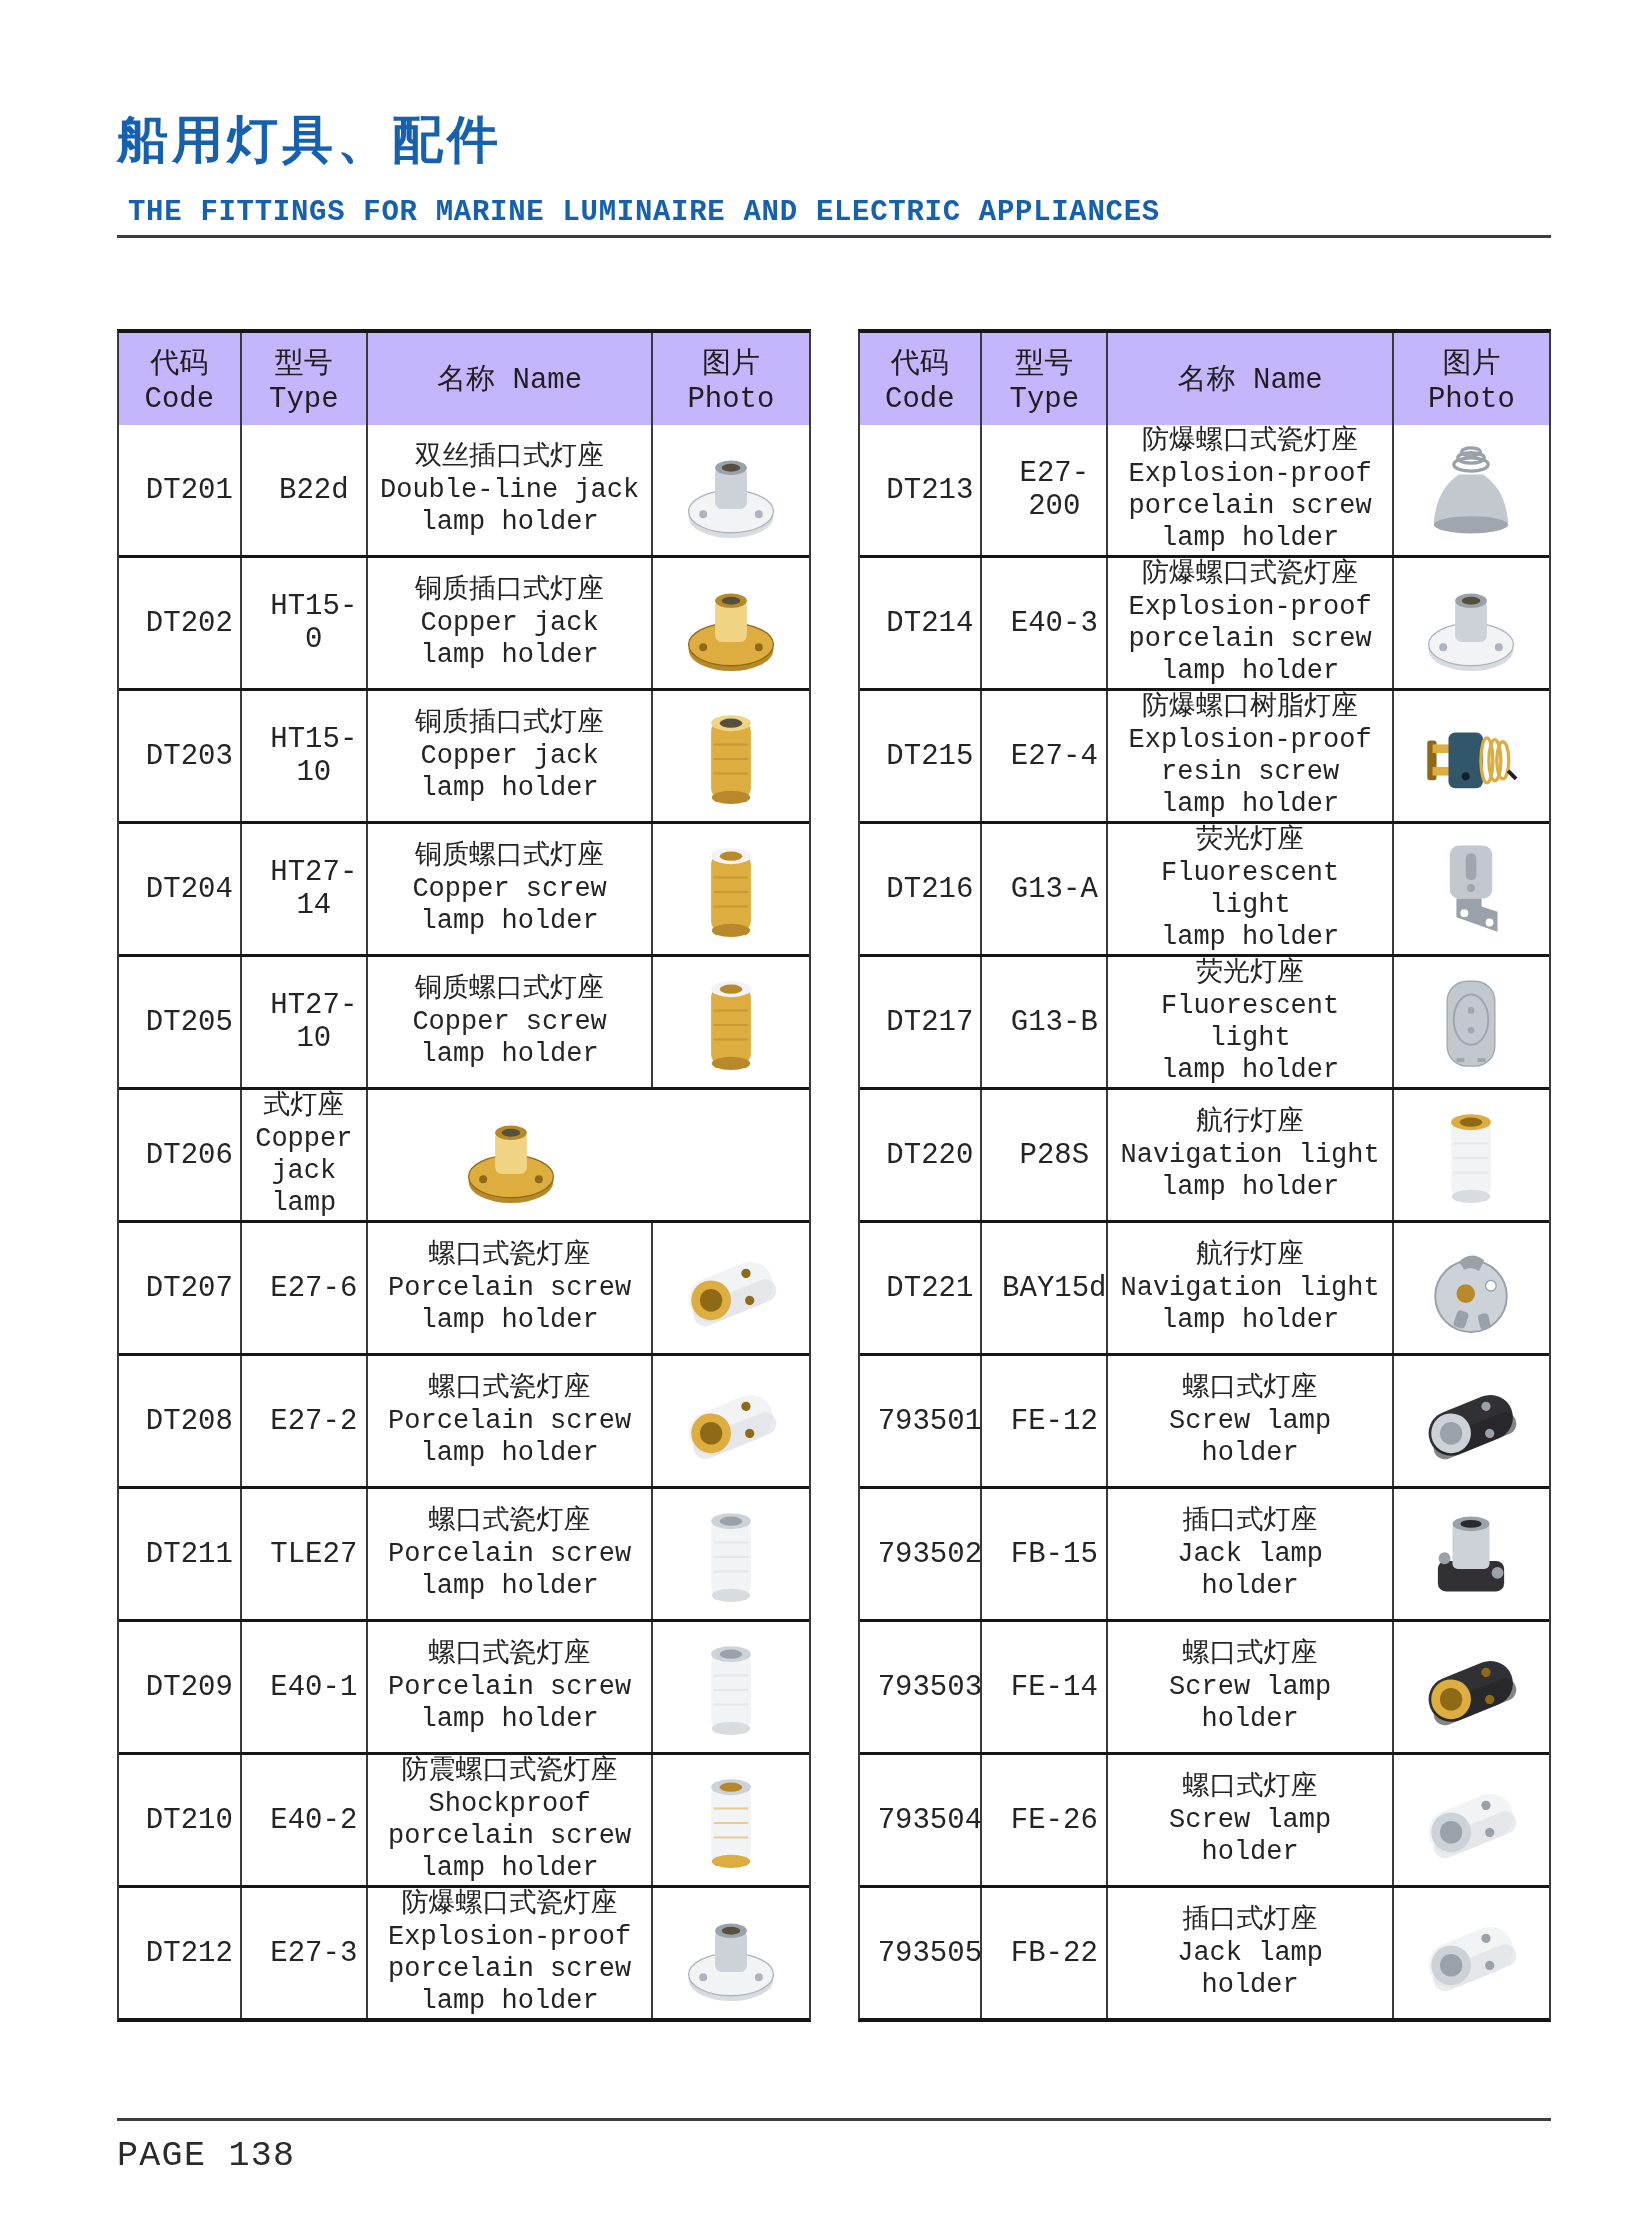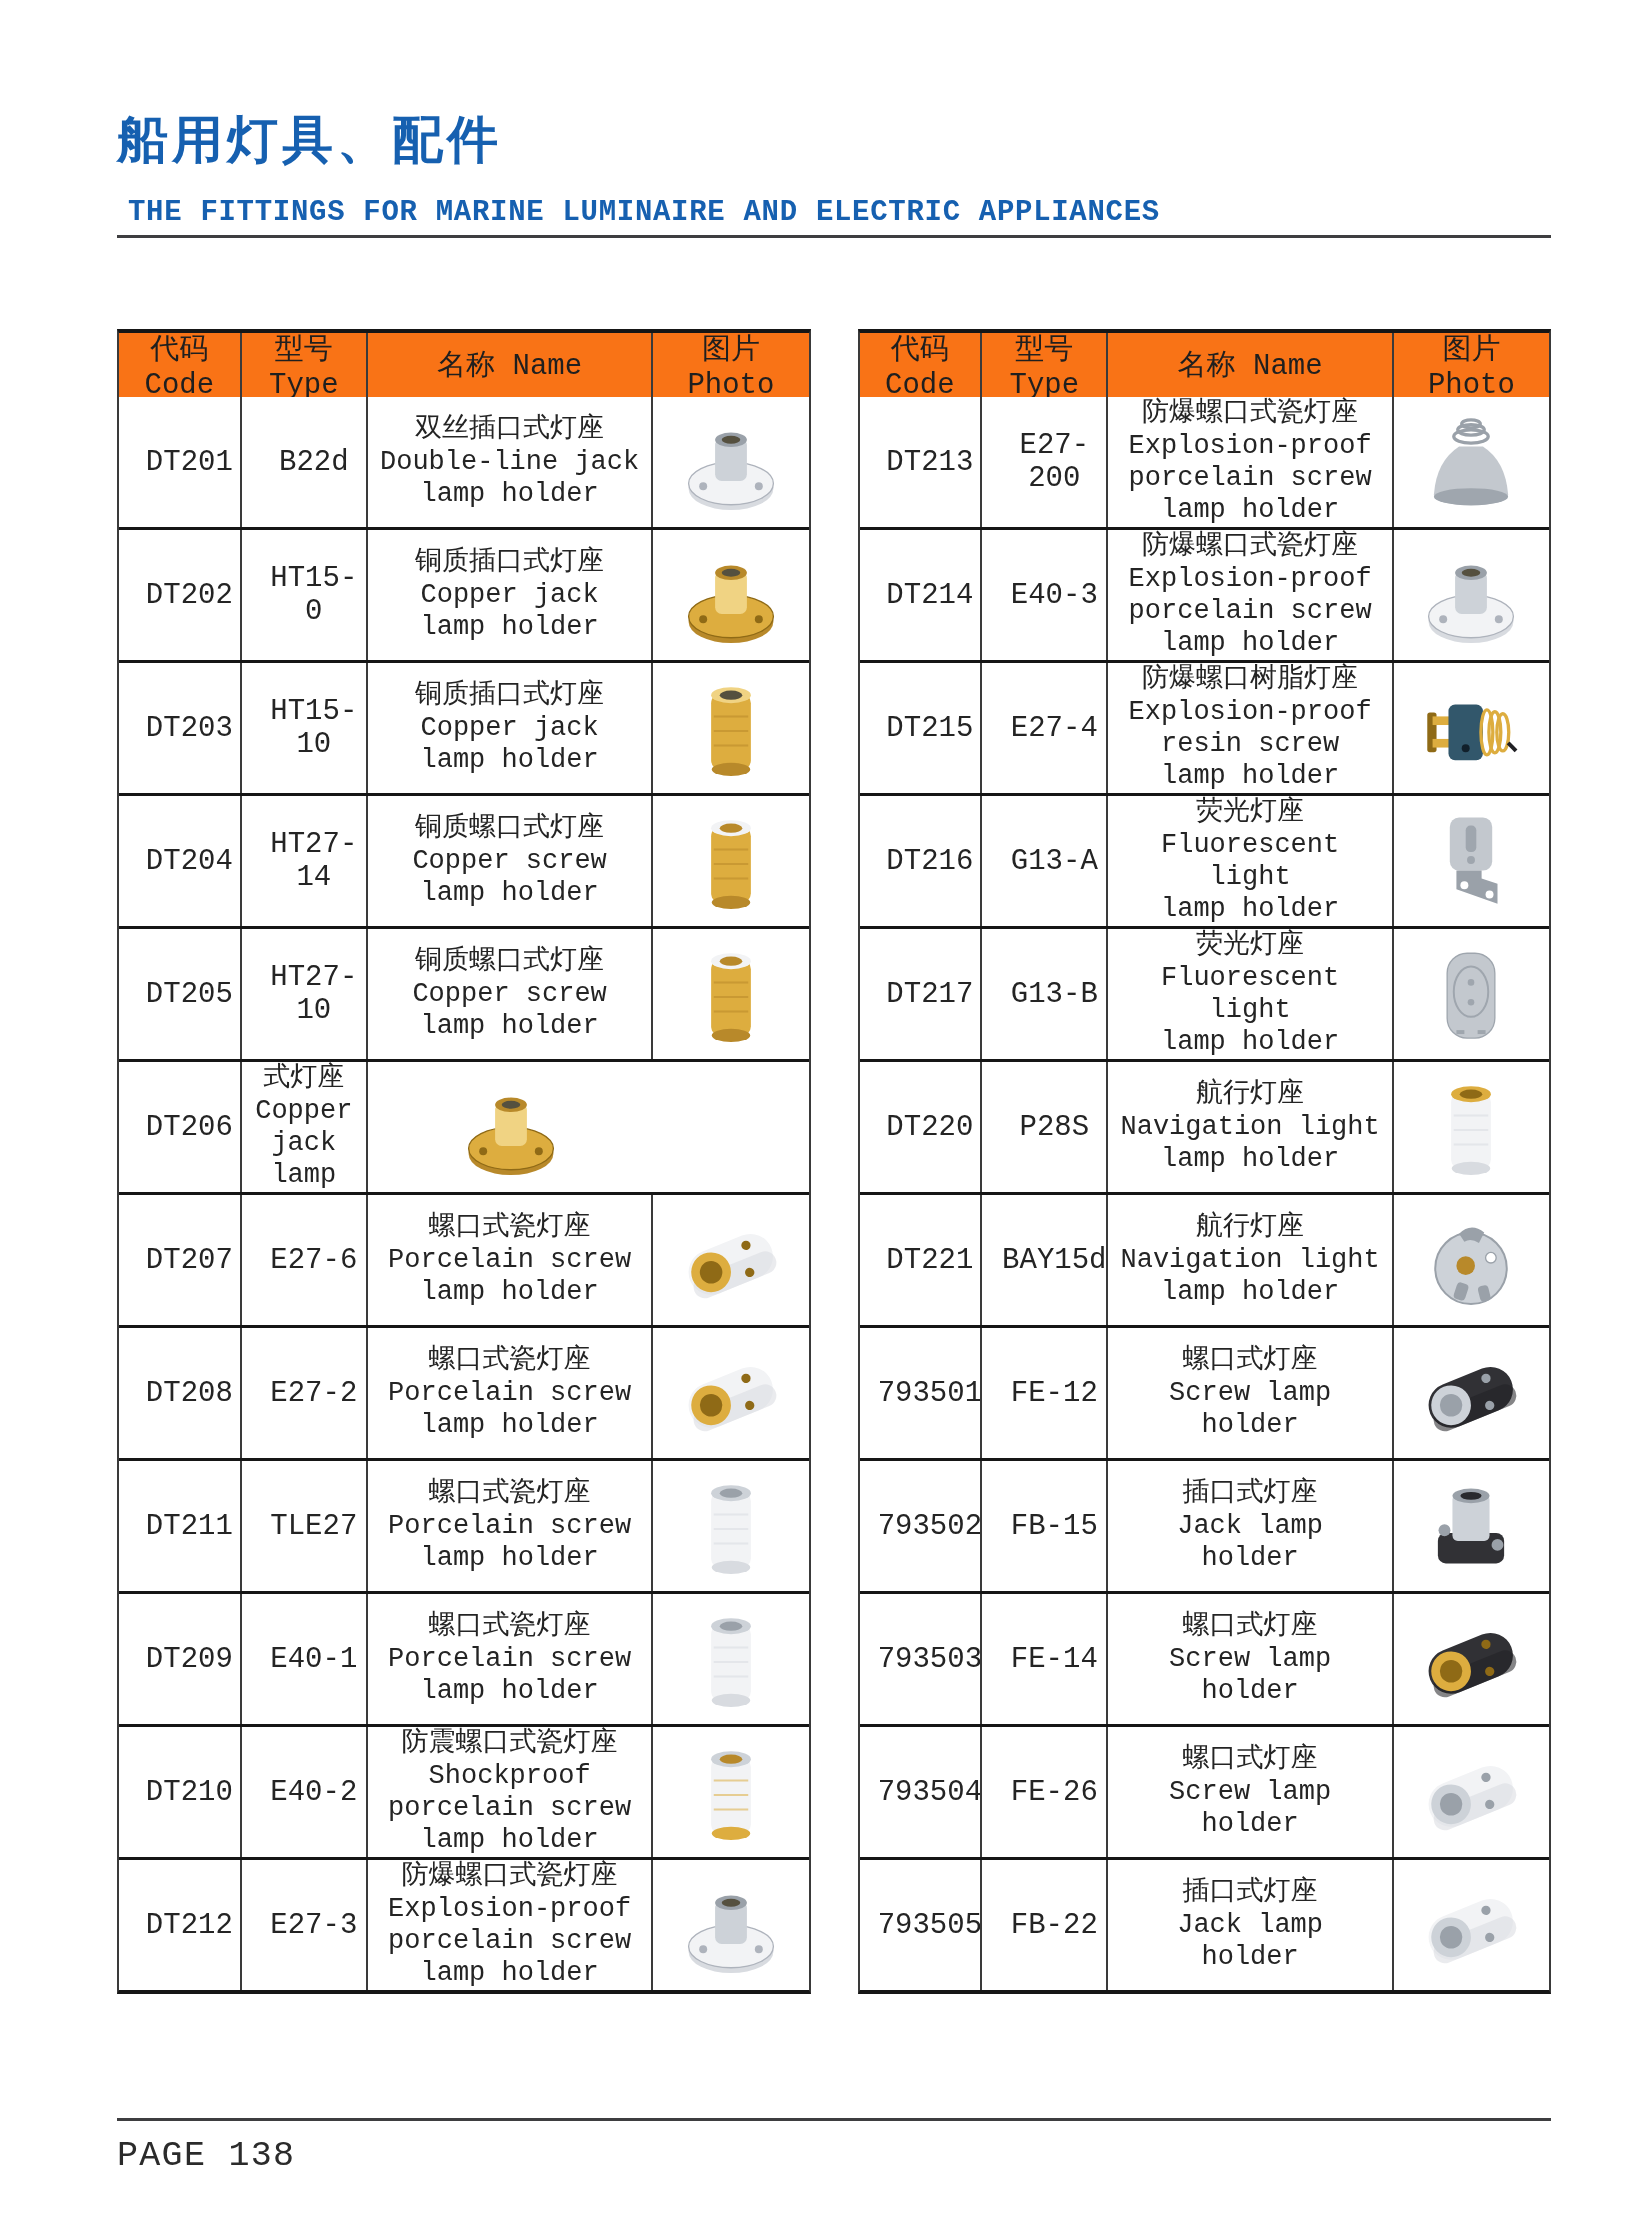--- a/index.html
+++ b/index.html
@@ -41,22 +41,22 @@
     border-bottom:4px solid #161616;
     border-left:2px solid #3a3a3a;
     border-right:2px solid #3a3a3a;
     background:#ffffff;
   }
   .prow, .phead{
     display:grid;
     grid-template-columns:17.8% 18.3% 41.4% 22.5%;
   }
   .phead{
-    height:64px;
-    background:#f97316;
+    height:92px;
+    background:#c4b5fd;
   }
   .prow{height:130px;}
   .prow + .prow{border-top:3.3px solid #161616;}
   .cell{
     display:flex;flex-direction:column;
     align-items:center;justify-content:center;
     text-align:center;
     overflow:hidden;
   }
   .cell:not(:last-child){border-right:2px solid #3a3a3a;}

